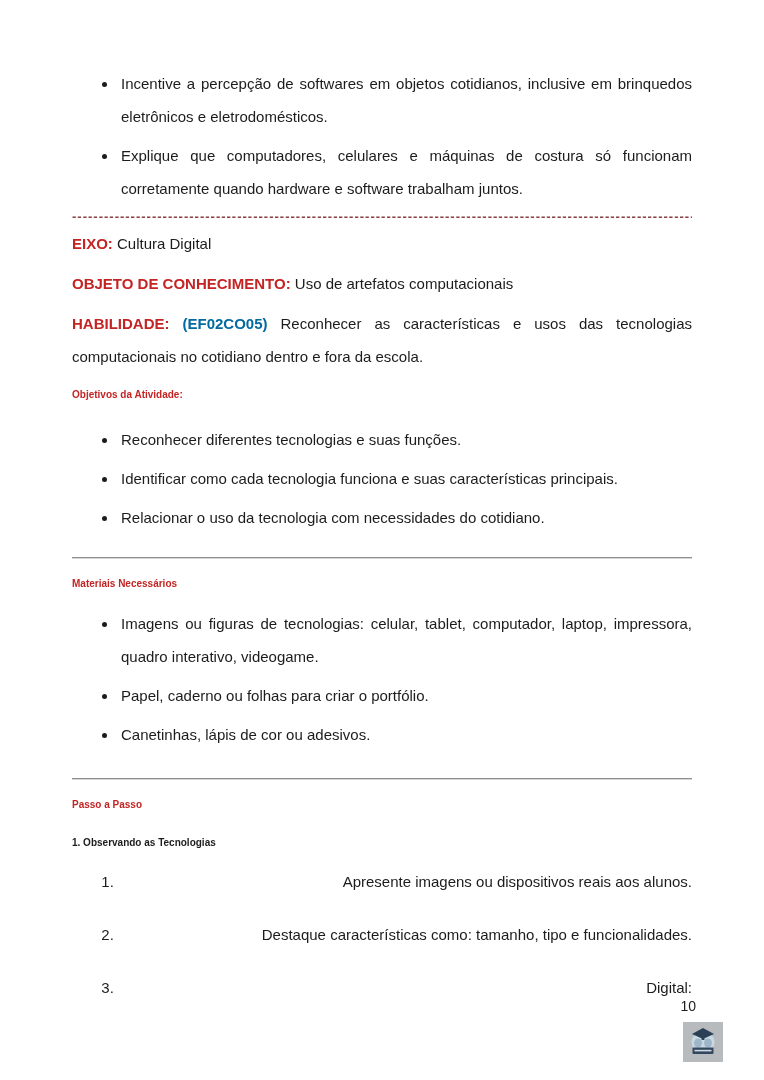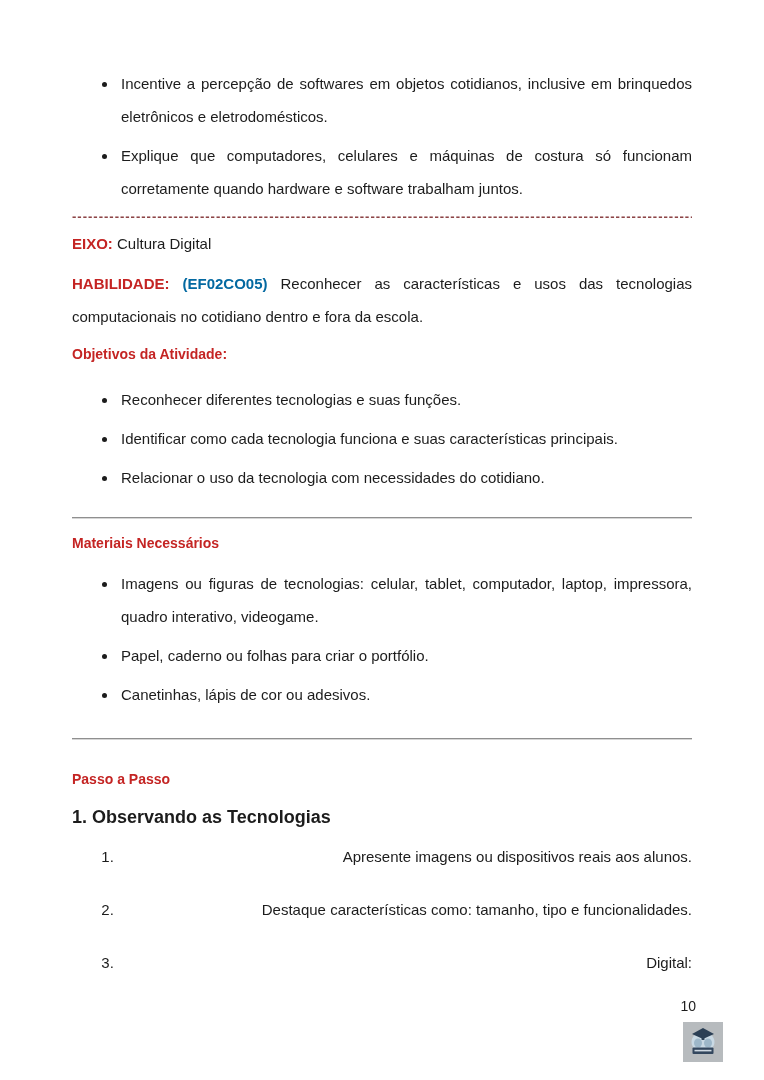--- a/index.html
+++ b/index.html
@@ -35,37 +35,37 @@
   p.field { margin-top:7px; }
   p.field-first { margin-top:0; }
   p.justified { text-align:justify; }
   p.tight { margin-top:1px; }
 
   .red-label { color:#c42423; font-weight:bold; }
   .bold-black { font-weight:bold; color:#0369a1; }
 
   h2.red-heading {
     color:#c42423; font-weight:bold;
-    font-size:14px; line-height:33px;
+    font-size:10px; line-height:33px;
   }
   h3.black-heading {
     color:#1c1c1c; font-weight:bold;
-    font-size:18px; line-height:33px;
+    font-size:10px; line-height:33px;
     margin-top:5px;
   }
 
   .rule {
     height:2px; background:#8f8f8f;
     border-bottom:1px solid #d6d6d6;
   }
   .rule-1 { margin-top:23px; }
   .rule-2 { margin-top:27px; }
   .mt-8  { margin-top:8px; }
   .mt-7  { margin-top:7px; }
-  .mt-6  { margin-top:23px; }
+  .mt-6  { margin-top:8px; }
   .mt-5  { margin-top:5px; }
   .mt-12 { margin-top:12px; }
 
   .page-number {
     position:absolute; top:996px; right:68px;
     font-size:14px; line-height:20px; color:#1c1c1c;
   }
   .footer-logo {
     position:absolute; top:1022px; right:41px;
     width:40px; height:40px;
@@ -82,20 +82,24 @@
       <li>Explique que computadores, celulares e máquinas de costura só funcionam corretamente quando hardware e software trabalham juntos.</li>
     </ul>
 
     <div class="divider-dashes">------------------------------------------------------------------------------------------------------------------------------------------------------</div>
 
     <p class="field field-first">
       <span class="red-label">EIXO:</span>
       <span>Cultura Digital</span>
     </p>
 
+    <p class="field">
+      <span class="red-label">OBJETO DE CONHECIMENTO:</span>
+      <span>Uso de artefatos computacionais</span>
+    </p>
 
     <p class="field justified">
       <span class="red-label">HABILIDADE:</span>
       <span class="bold-black">(EF02CO05)</span>
       <span>Reconhecer as características e usos das tecnologias computacionais no cotidiano dentro e fora da escola.</span>
     </p>
 
 
     <h2 class="red-heading mt-5">Objetivos da Atividade:</h2>
 

